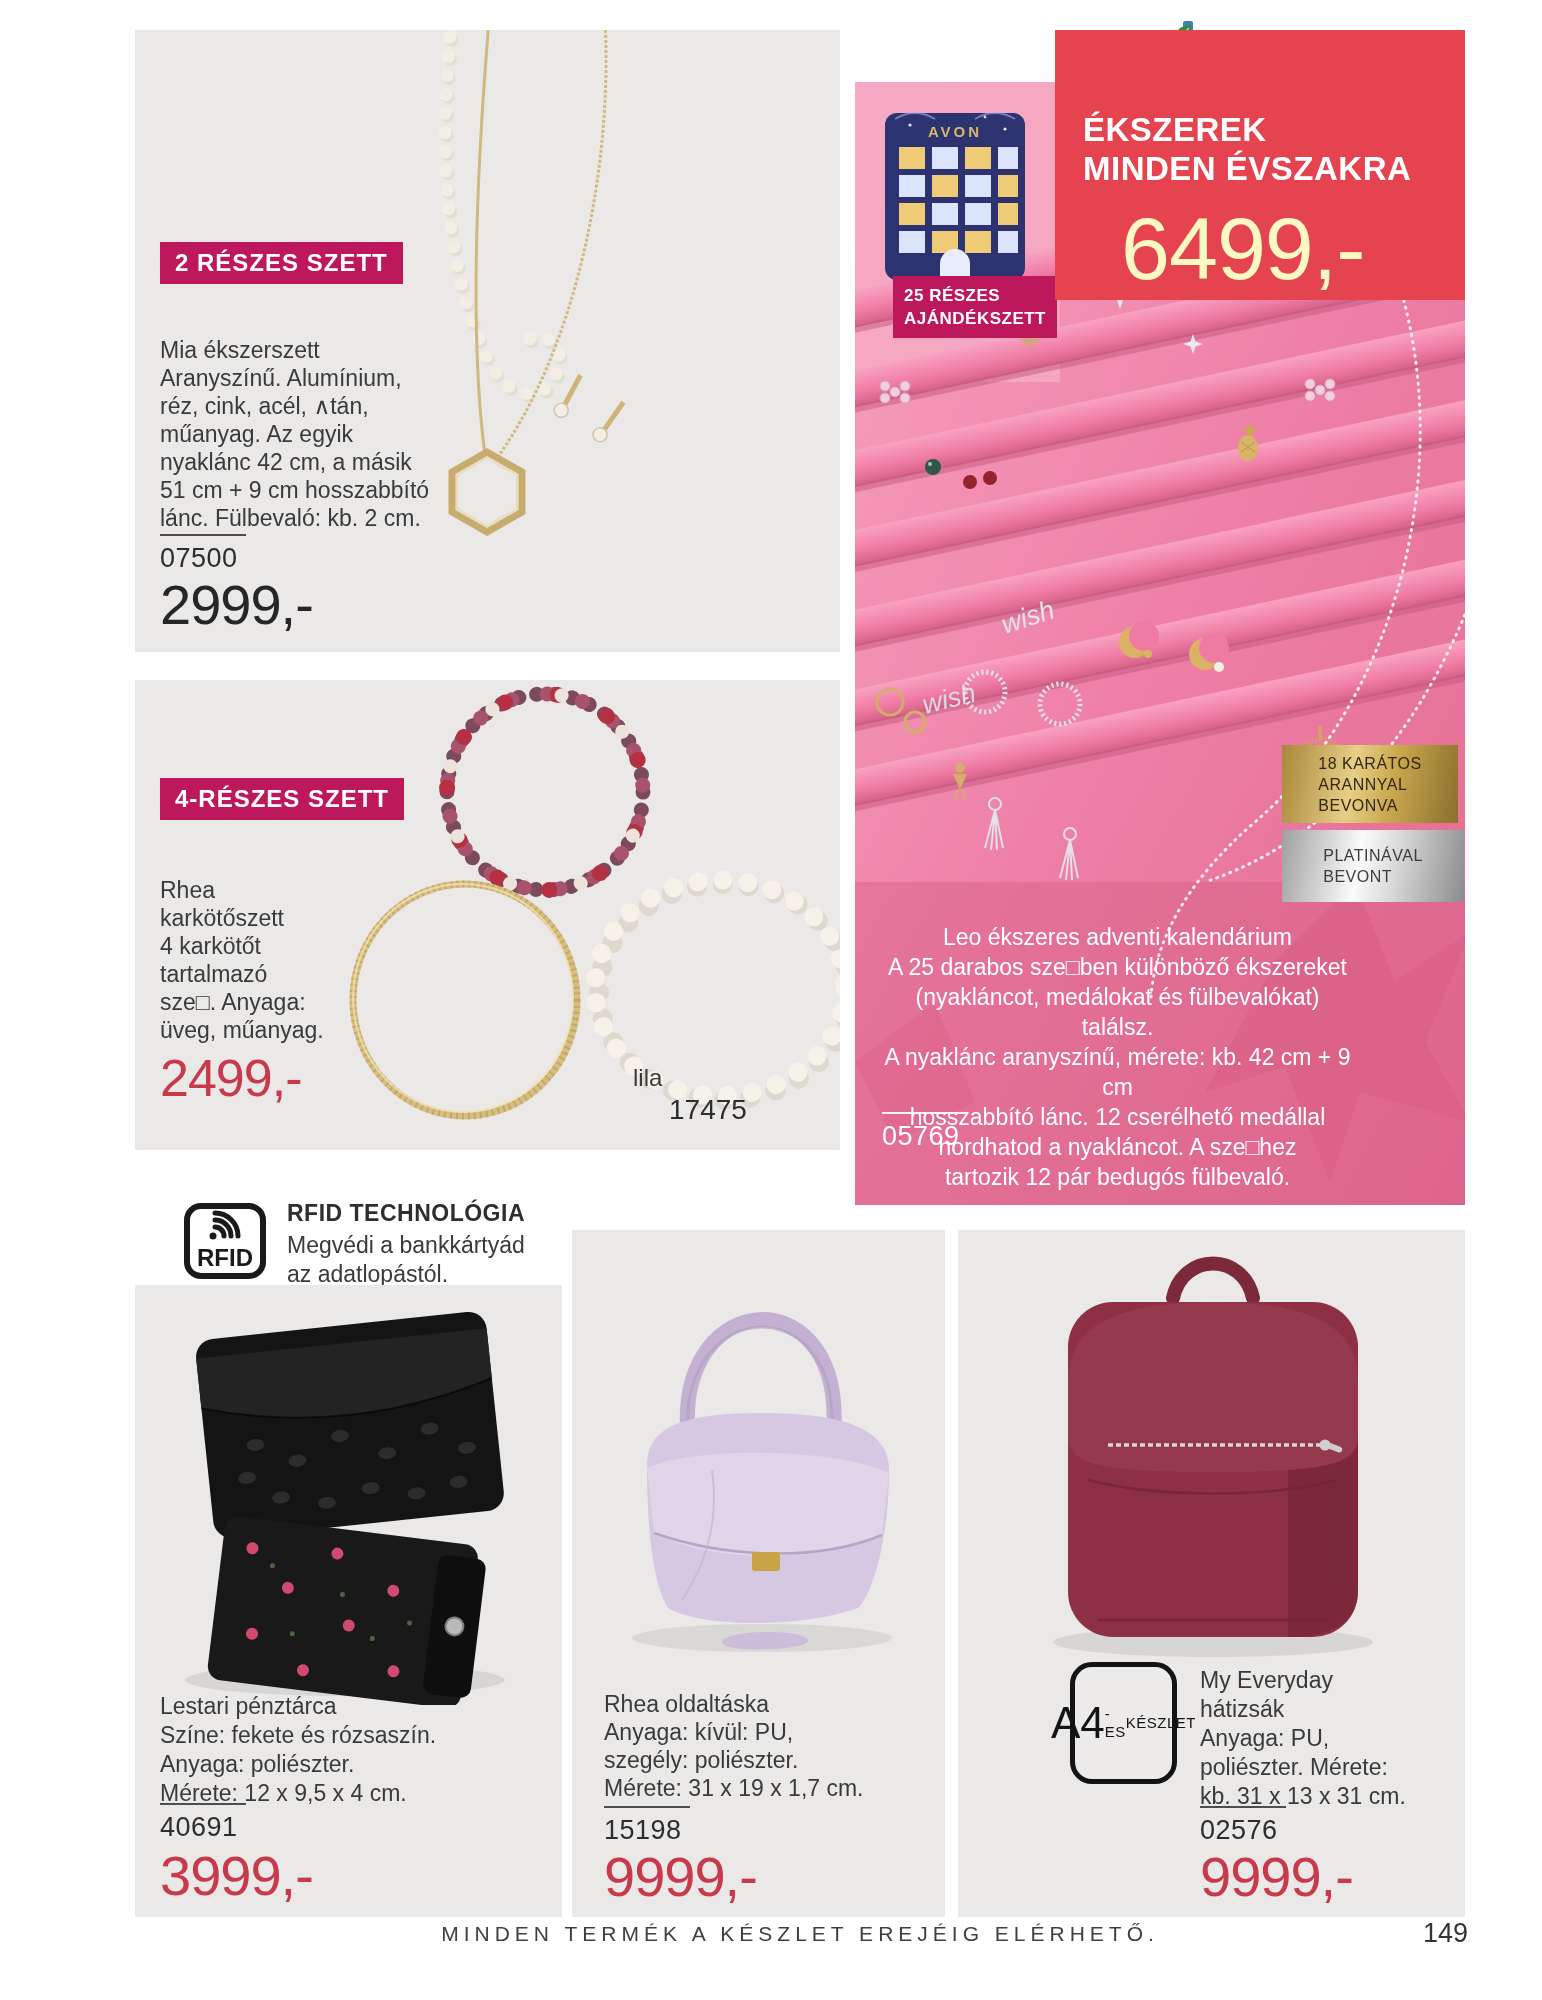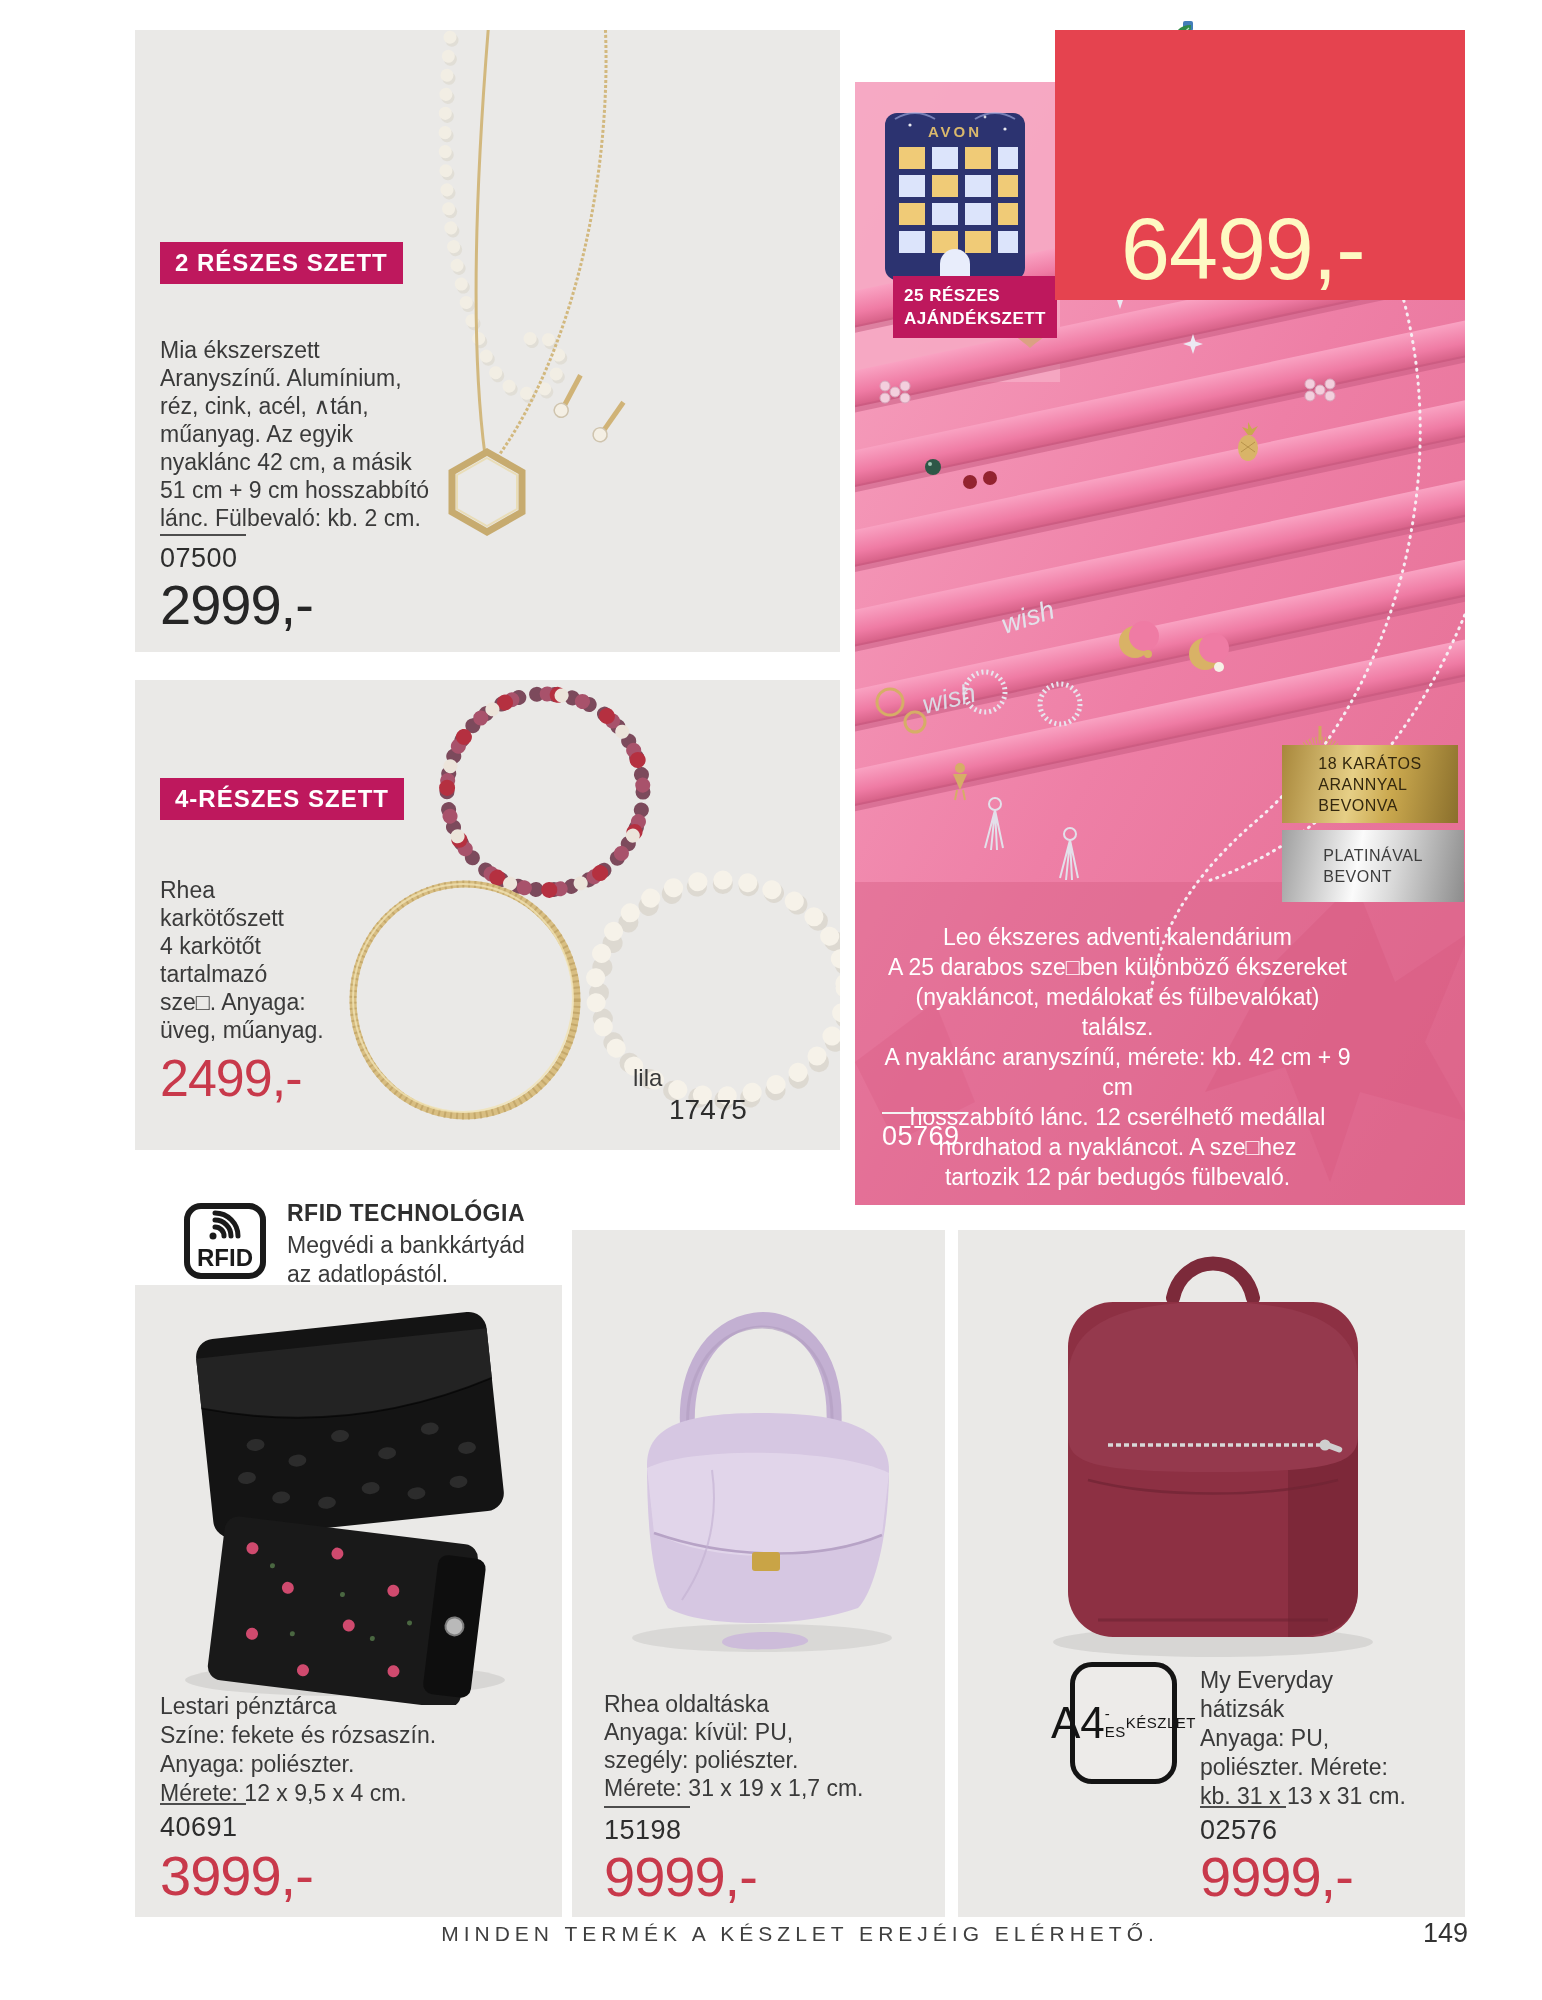--- a/index.html
+++ b/index.html
@@ -265,20 +265,22 @@
 hosszabbító lánc. 12 cserélhető medállal
 hordhatod a nyakláncot. A sze□hez
 tartozik 12 pár bedugós fülbevaló.</div>
     <div class="code-group leo-code">
       <div class="code-rule"></div>
       <div class="code">05769</div>
     </div>
   </div>
 
   <div class="promo">
+    <div class="promo-title">ÉKSZEREK
+MINDEN ÉVSZAKRA</div>
     <div class="promo-price">6499,-</div>
   </div>
 
   <svg class="abs" style="left:183px;top:1202px" width="84" height="78" viewBox="0 0 84 78">
     <rect x="4" y="4" width="76" height="70" rx="14" fill="none" stroke="#1a1a1a" stroke-width="6"></rect>
     <circle cx="30" cy="34" r="3.5" fill="#1a1a1a"></circle>
     <path d="M32,25 A9,9 0 0 1 41,34" fill="none" stroke="#1a1a1a" stroke-width="5" stroke-linecap="round"></path>
     <path d="M32,18 A16,16 0 0 1 48,34" fill="none" stroke="#1a1a1a" stroke-width="5" stroke-linecap="round"></path>
     <path d="M32,11 A23,23 0 0 1 55,34" fill="none" stroke="#1a1a1a" stroke-width="5" stroke-linecap="round"></path>
     <text x="42" y="64" text-anchor="middle" font-size="24" font-weight="bold" fill="#1a1a1a">RFID</text>

